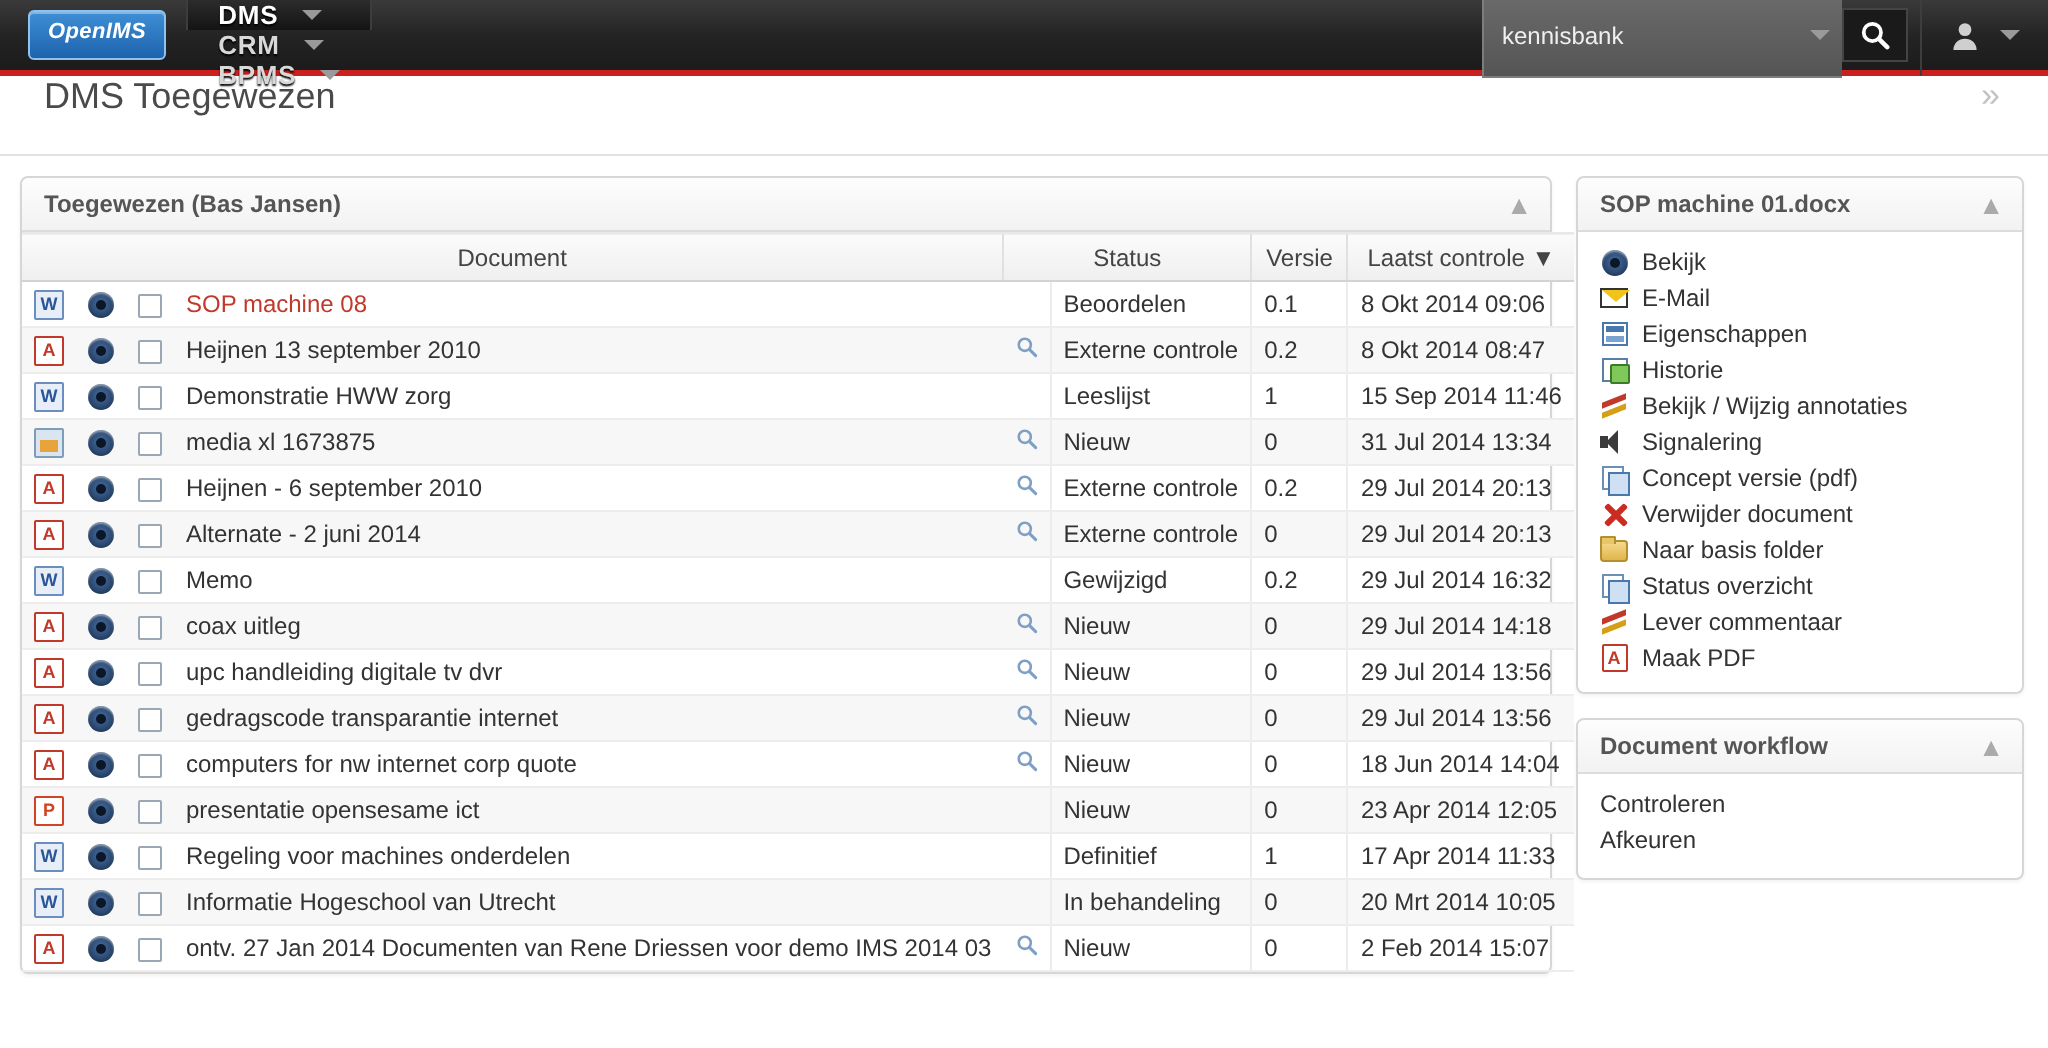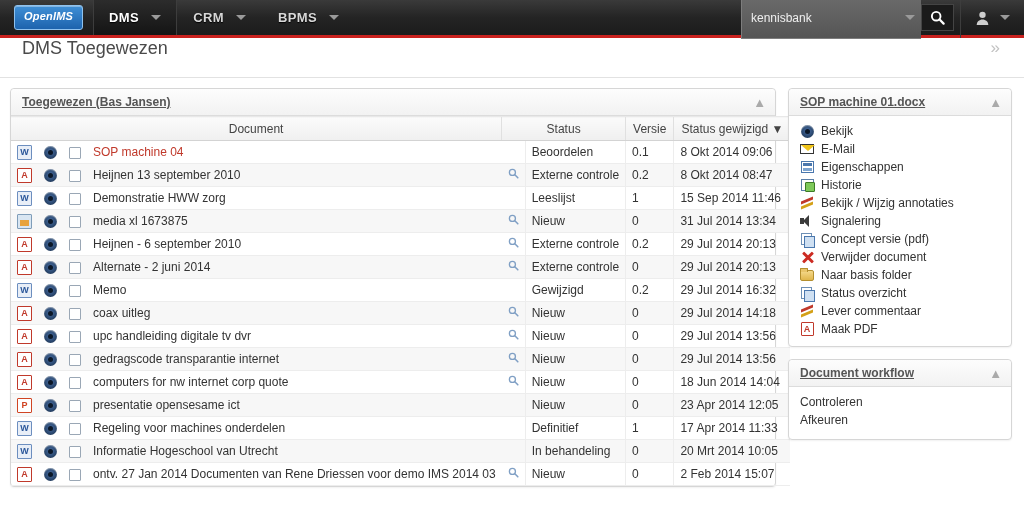--- a/index.html
+++ b/index.html
@@ -134,21 +134,21 @@
     display: flex; align-items: center;
     height: 27px;
     padding: 0 9px 0 11px;
     background: linear-gradient(180deg,#fdfdfd 0%, #f2f2f2 100%);
     border-bottom: 1px solid #dcdcdc;
     border-radius: 4px 4px 0 0;
     font-size: 12px;
     font-weight: bold;
     color: #555;
   }
-  .panel-head .ttl { flex: 1; white-space: nowrap; overflow: hidden; text-decoration: underline; }
+  .panel-head .ttl { flex: 1; white-space: nowrap; overflow: hidden; }
   .chev-up {
     color: #aaa; font-size: 13px; cursor: pointer; line-height: 1;
   }
 
   
   table.docs {
     width: 100%;
     border-collapse: collapse;
     font-size: 12px;
   }
@@ -339,21 +339,21 @@
     display: flex; align-items: center; justify-content: center;
   }
 </style>
 </head>
 <body>
 
 <div id="topbar">
   <div class="logo-wrap">
     <div class="logo">OpenIMS</div>
   </div>
-  <div id="nav-items" style="display:flex;">
+  <div id="nav-items" style="display:flex;flex-direction:column;">
       <div class="navitem active">
         <span>DMS</span>
         <span class="caret-down"></span>
       </div>
       <div class="navitem">
         <span>CRM</span>
         <span class="caret-down"></span>
       </div>
       <div class="navitem">
         <span>BPMS</span>
@@ -396,29 +396,29 @@
       <div class="panel-head">
         <span class="ttl">Toegewezen (Bas Jansen)</span>
         <span class="chev-up">▲</span>
       </div>
       <table class="docs">
         <thead>
           <tr>
             <th colspan="4" class="c-doc">Document</th>
             <th colspan="2" class="c-status">Status</th>
             <th class="c-ver">Versie</th>
-            <th class="c-mod">Status gewijzigd ▼</th>
+            <th class="c-mod">Laatst controle ▼</th>
           </tr>
         </thead>
         <tbody id="docs-body">
             <tr>
               <td class="c-icon"><span class="ficon word"></span></td>
               <td class="c-eye"><span class="eye"></span></td>
               <td class="c-chk"><span class="chk"></span></td>
-              <td class="c-name highlight">SOP machine 04</td>
+              <td class="c-name highlight">SOP machine 08</td>
               <td class="c-mag"></td>
               <td class="c-status">Beoordelen</td>
               <td class="c-ver">0.1</td>
               <td class="c-mod">8 Okt 2014 09:06</td>
             </tr>
             <tr>
               <td class="c-icon"><span class="ficon pdf"></span></td>
               <td class="c-eye"><span class="eye"></span></td>
               <td class="c-chk"><span class="chk"></span></td>
               <td class="c-name">Heijnen 13 september 2010</td>

